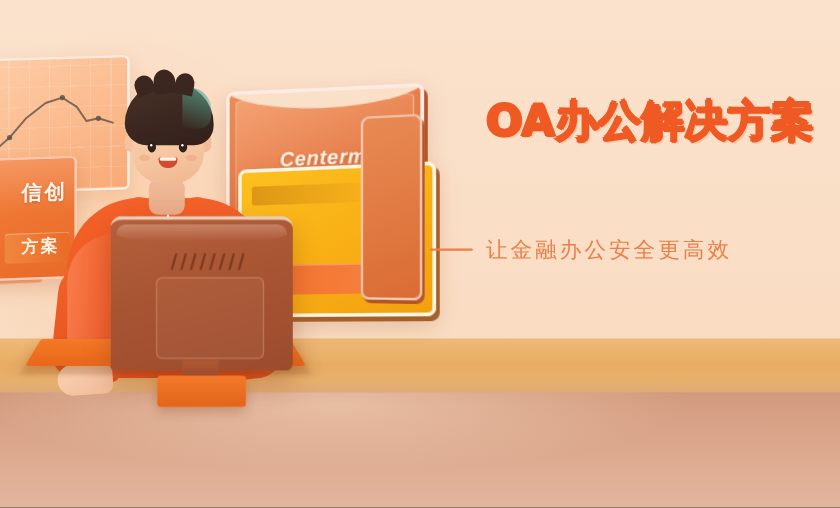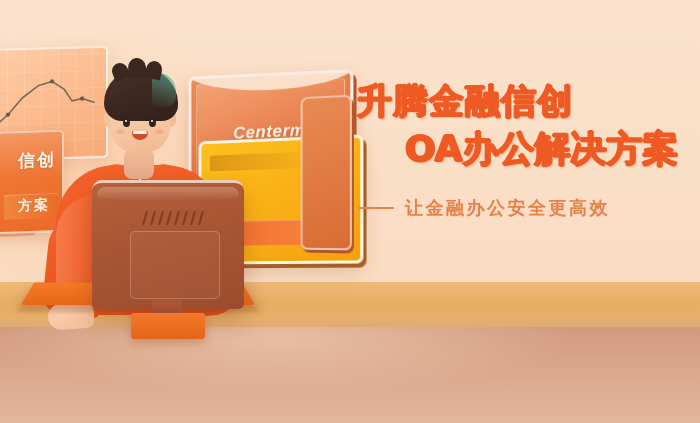--- a/index.html
+++ b/index.html
@@ -337,21 +337,21 @@
   .sub{
     position:absolute;left:358px;top:196px;
     display:flex;align-items:center;gap:11px;
     white-space:nowrap;
   }
   .sub-dash{
     display:inline-block;width:36px;height:2px;
     background:#e8804a;border-radius:1px;
   }
   .sub-text{
-    color:#e8804a;font-size:18px;font-weight:700;letter-spacing:2.5px;
+    color:#e8804a;font-size:18px;font-weight:400;letter-spacing:2.5px;
     font-family:"DejaVu Sans","Liberation Sans",sans-serif;
   }
 </style>
 </head>
 <body>
 
 <div id="banner">
 
   <div class="bg-sky"></div>
   <div class="bg-glow-left"></div>
@@ -436,21 +436,20 @@
         <span style="left:40px"></span>
       <span style="left:48px"></span>
         <span style="left:56px"></span>
     </div>
     <div class="recess"></div>
   </div>
   <div class="neck"></div>
   <div class="base"></div>
 
   <div class="headline">
-    <div class="hl-line l1">升腾金融信创</div>
     <div class="hl-line l2">OA办公解决方案</div>
   </div>
 
   <div class="sub">
     <span class="sub-dash"></span>
     <span class="sub-text">让金融办公安全更高效</span>
   </div>
 
 </div>
 

